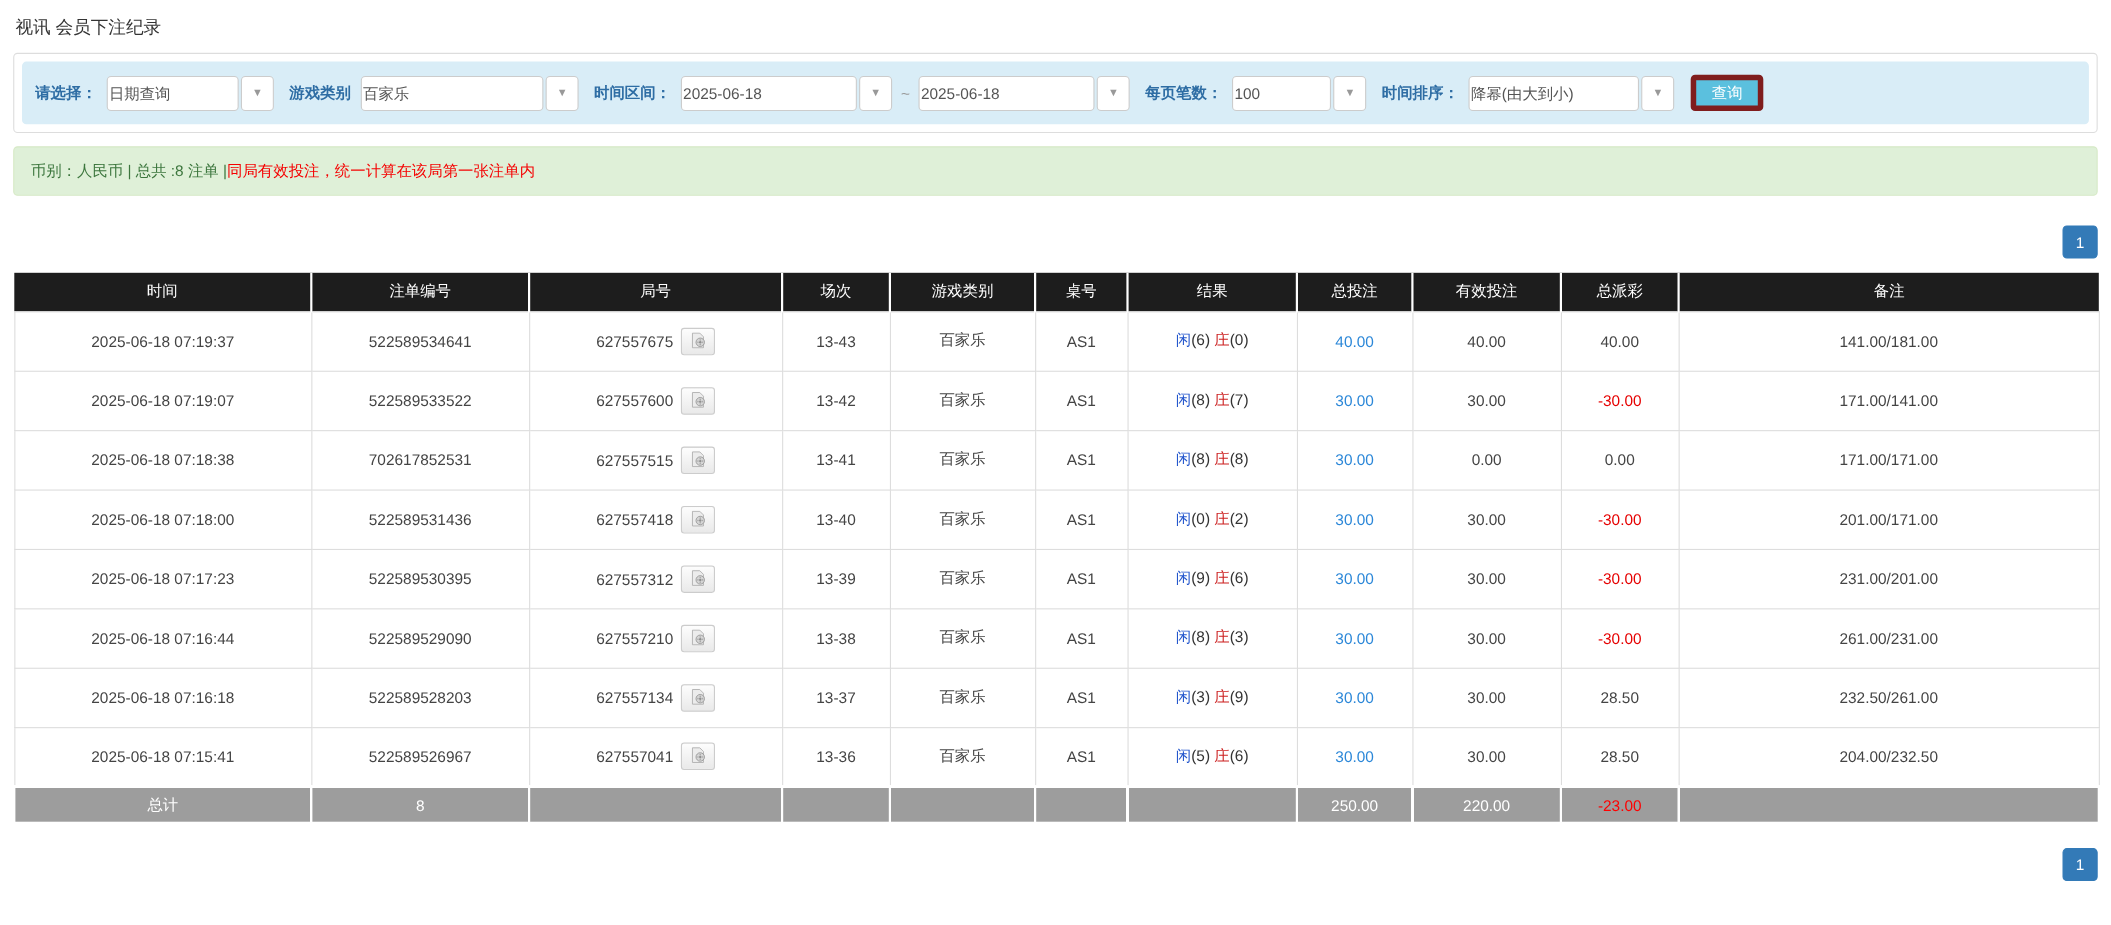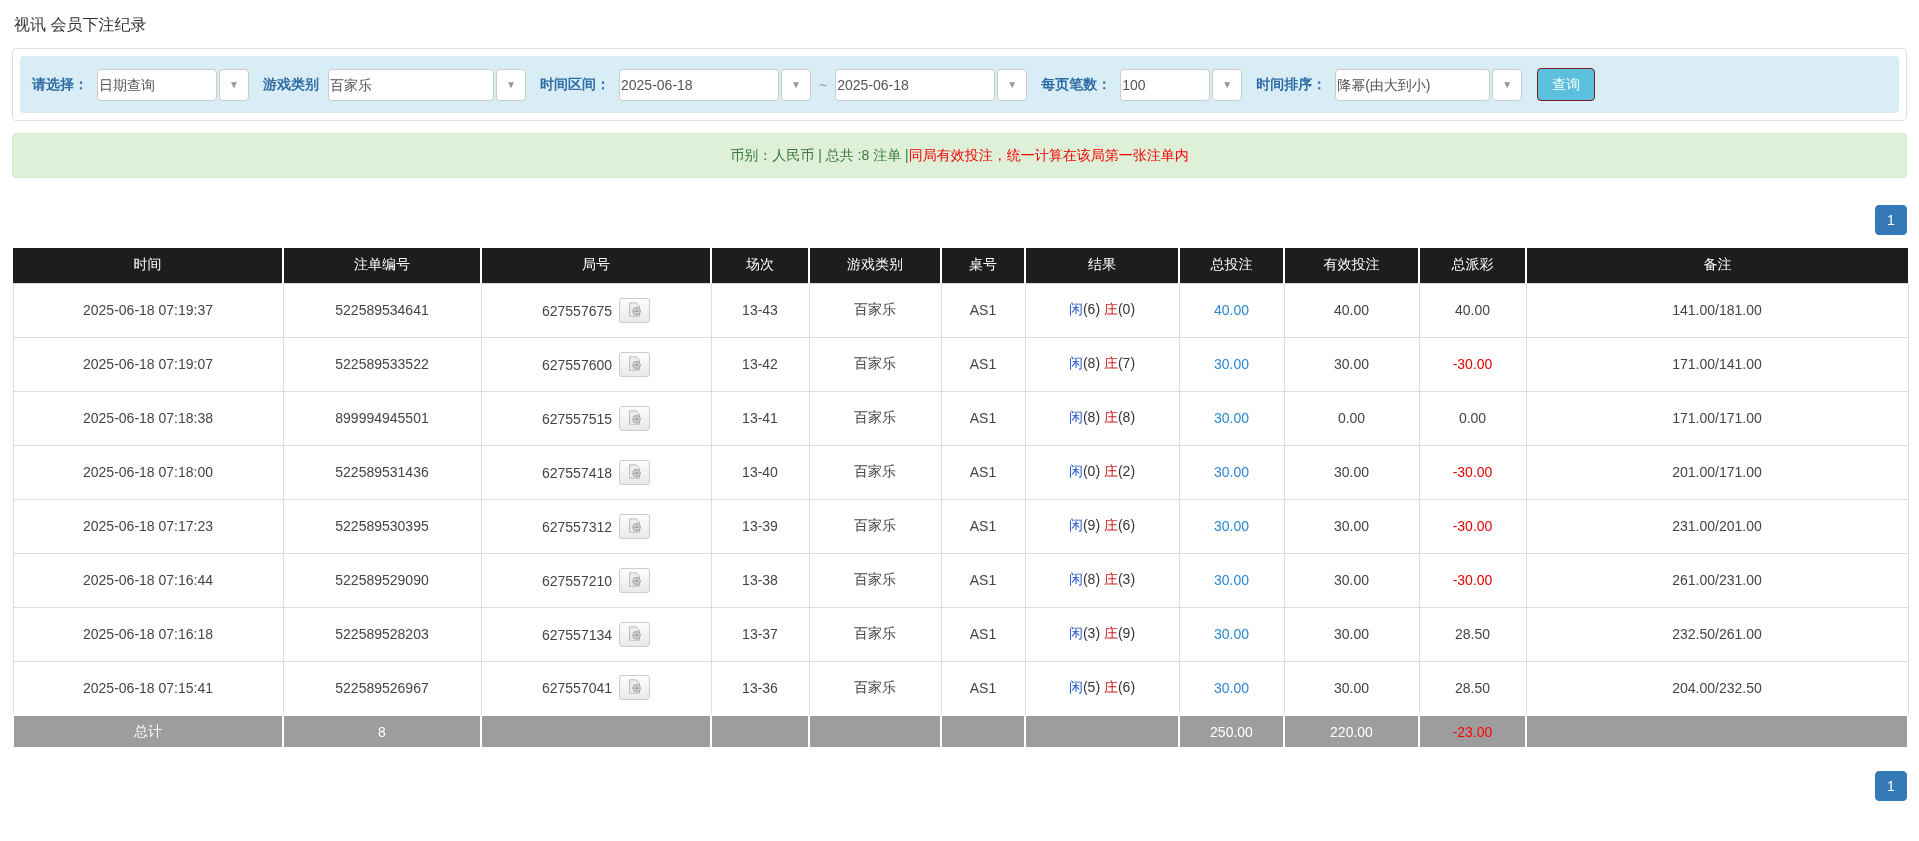--- a/index.html
+++ b/index.html
@@ -23,30 +23,30 @@
   .combo-value {
     background: #fff; border: 1px solid #ccc; border-radius: 4px;
     height: 32px; line-height: 30px; padding: 0 1px; color: #555; overflow: hidden; white-space: nowrap;
   }
   .combo-caret {
     width: 30px; background: #fff; border: 1px solid #ccc; border-radius: 4px;
     display: flex; align-items: center; justify-content: center; color: #999; font-size: 10px; cursor: pointer;
   }
   .tilde { color: #999; margin: 0 2px; }
   .btn-search {
-    background: #5bc0de; border: 1px solid #7f1d1d; color: #fff; border-radius: 4px;
+    background: #5bc0de; border: 5px solid #7f1d1d; color: #fff; border-radius: 4px;
     height: 33px; padding: 0 14px; font-size: 14px; margin-left: 9px; cursor: pointer;
     font-family: inherit;
   }
 
   
   .summary-bar {
     margin-top: 12px; background: #dff0d8; border: 1px solid #d6e9c6; border-radius: 4px;
     padding: 0 15px; height: 45px; font-size: 14px; color: #3c763d;
-    display: flex; justify-content: center; align-items: center;
+    display: flex; justify-content: flex-start; align-items: center;
   }
   .notice { color: #f50000; }
 
   
   .pagination-top { display: flex; justify-content: flex-end; margin: 27px 0 13px; }
   .pagination-bottom { display: flex; justify-content: flex-end; margin-top: 22px; }
   .page-btn {
     min-width: 32px; height: 30px; background: #337ab7; border: 1px solid #337ab7; color: #fff;
     border-radius: 4px; font-size: 14px; display: flex; align-items: center; justify-content: center;
     cursor: pointer;
@@ -202,21 +202,21 @@
           <td>百家乐</td>
           <td>AS1</td>
           <td><span class="player">闲</span><span class="score">(8) </span><span class="banker">庄</span><span class="score">(7)</span></td>
           <td><a class="bet-link">30.00</a></td>
           <td>30.00</td>
           <td class="neg">-30.00</td>
           <td>171.00/141.00</td>
         </tr>
         <tr>
           <td>2025-06-18 07:18:38</td>
-          <td>899994945501</td>
+          <td>702617852531</td>
           <td><span class="round-num">627557515</span><button class="video-btn"><svg width="17" height="15" viewBox="0 0 20 18">
                 <path d="M4 1h8l4 4v12H4z" fill="#ececec" stroke="#b0b0b0"></path>
                 <circle cx="12.5" cy="11" r="4.6" fill="#d6d6d6" stroke="#999"></circle>
                 <circle cx="12.5" cy="11" r="1.3" fill="#909090"></circle>
                 <circle cx="12.5" cy="8.5" r="0.9" fill="#aaa"></circle>
                 <circle cx="12.5" cy="13.5" r="0.9" fill="#aaa"></circle>
                 <circle cx="10" cy="11" r="0.9" fill="#aaa"></circle>
                 <circle cx="15" cy="11" r="0.9" fill="#aaa"></circle>
               </svg></button></td>
           <td>13-41</td>

